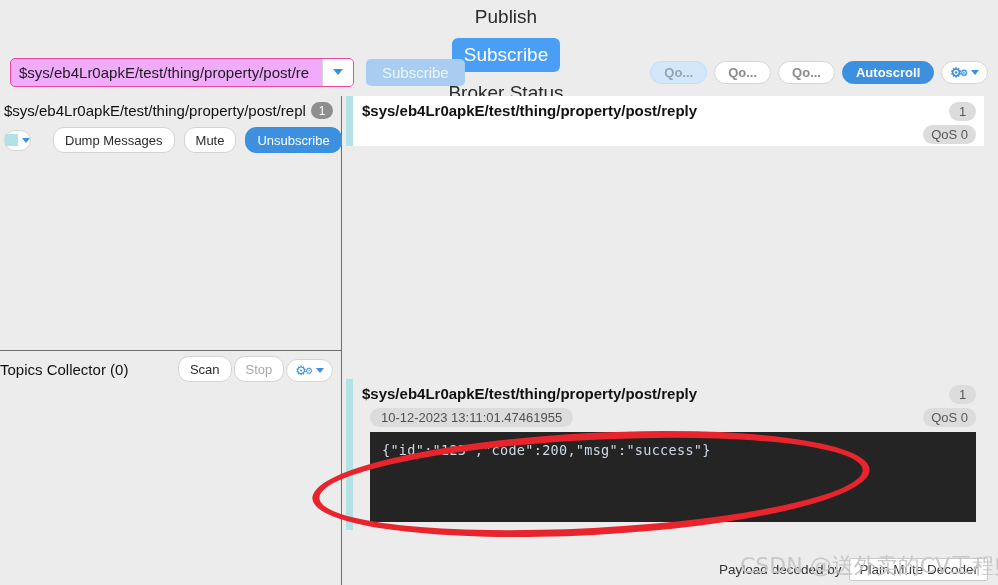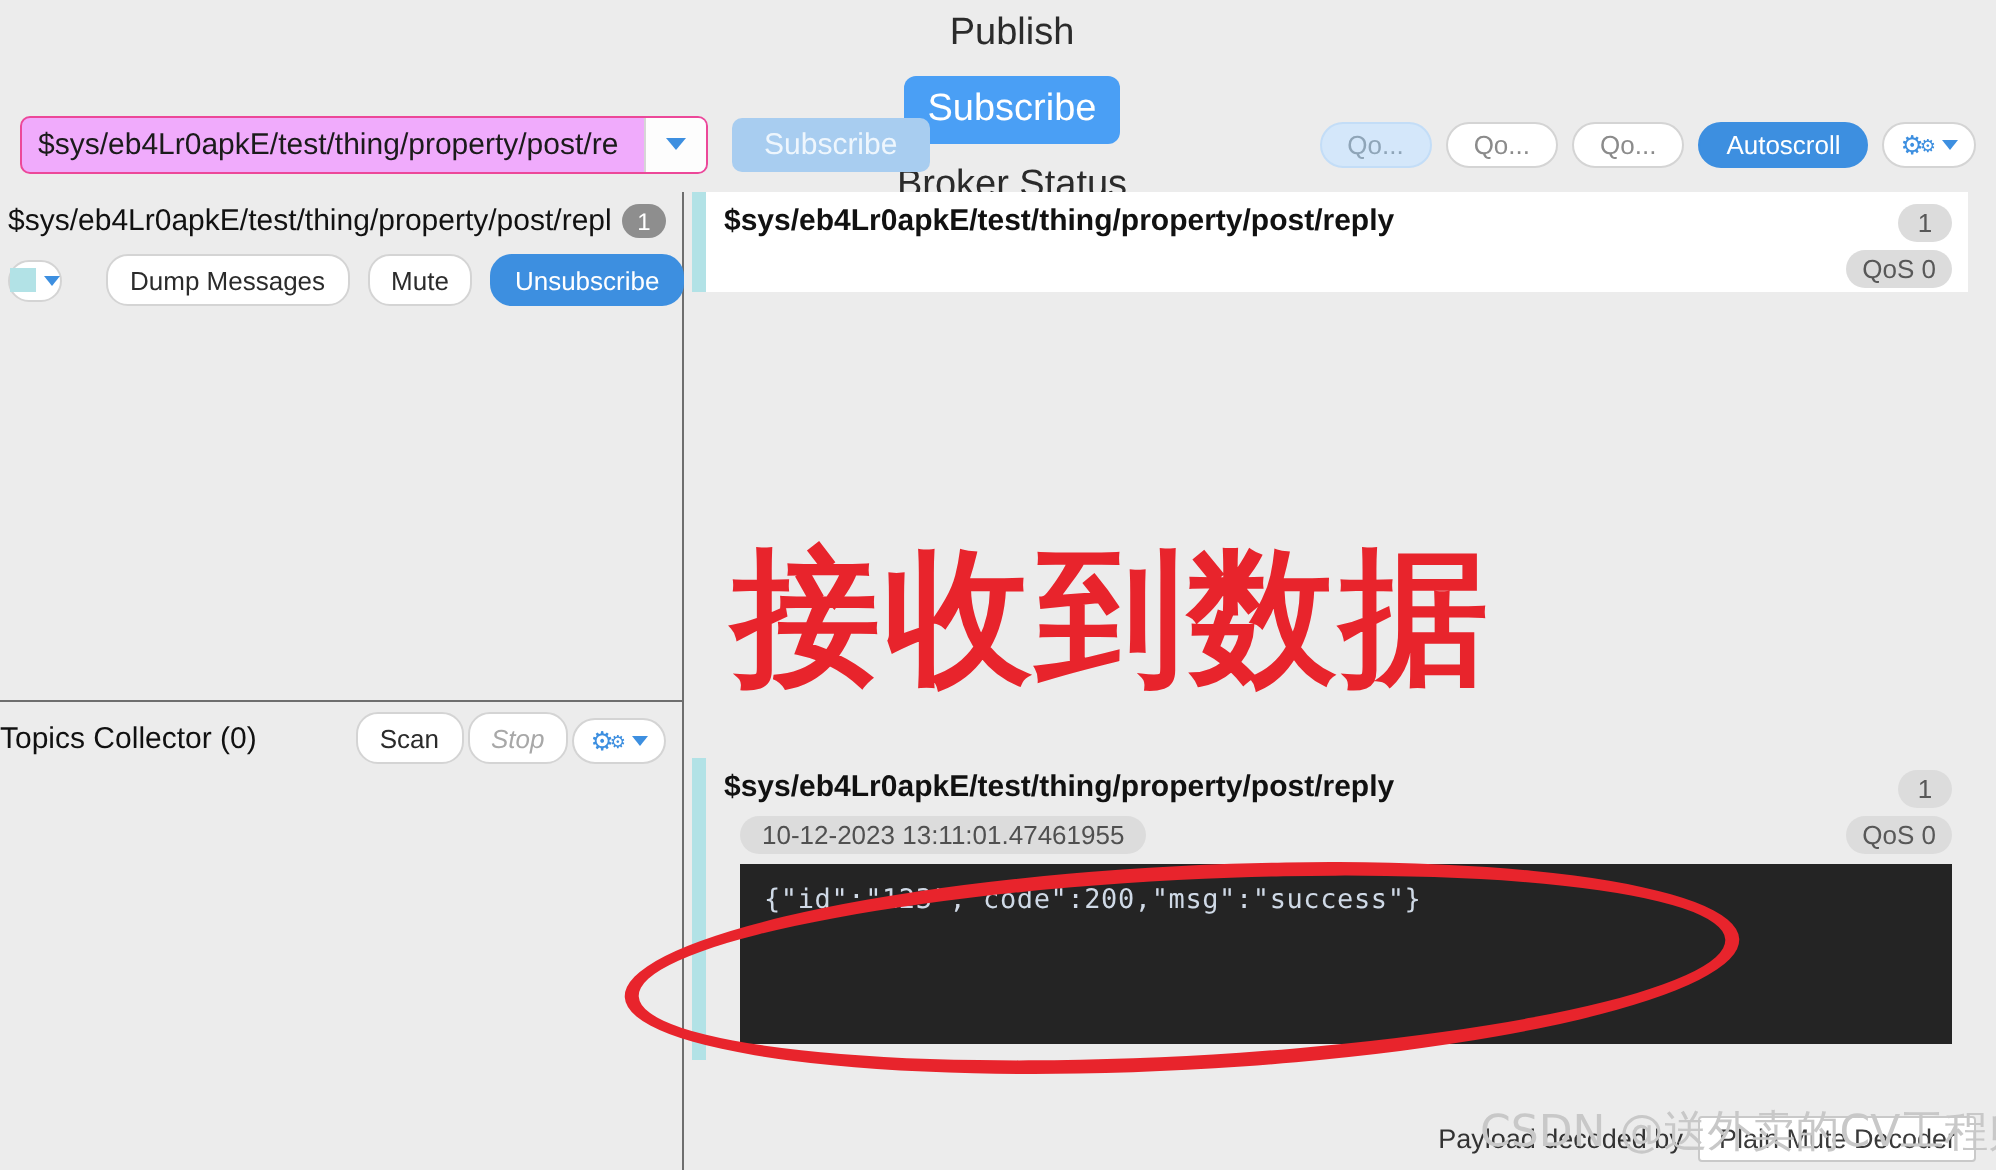--- a/index.html
+++ b/index.html
@@ -104,20 +104,21 @@
     cursor: default;
     display: flex;
     align-items: center;
   }
 
   .sub-right {
     margin-left: auto;
     display: flex;
     align-items: flex-end;
     gap: 7px;
+    font-weight: bold;
   }
   .pill {
     height: 23px;
     border: 1px solid #d4d4d4;
     border-radius: 12px;
     background: #ffffff;
     color: #8b8b8b;
     font-size: 13px;
     padding: 0 13px;
     display: flex;
@@ -248,21 +249,20 @@
   }
   .collector-btns {
     margin-left: auto;
     display: flex;
     align-items: flex-end;
     gap: 2px;
   }
   .btn-white.disabled {
     color: #a8a8a8;
     cursor: default;
-    font-style: italic;
   }
 
   
   .right-panel {
     position: absolute;
     left: 343px; top: 96px;
     width: 655px;
     height: 489px;
     background: #ececec;
   }
@@ -477,17 +477,16 @@
       <div class="ts-badge">10-12-2023 13:11:01.47461955</div>
       <div class="payload-box">{"id":"123","code":200,"msg":"success"}</div>
     </div>
 
     <div class="decoder-row">
       <span class="decoder-label">Payload decoded by</span>
       <div class="decoder-select">Plain Mute Decoder</div>
     </div>
   </div>
 
-  <div class="anno-text">接收到数据</div>
   <div class="anno-ellipse"></div>
   <div class="watermark">CSDN @送外卖的CV工程师</div>
 
 </div>
 
 </body></html>

